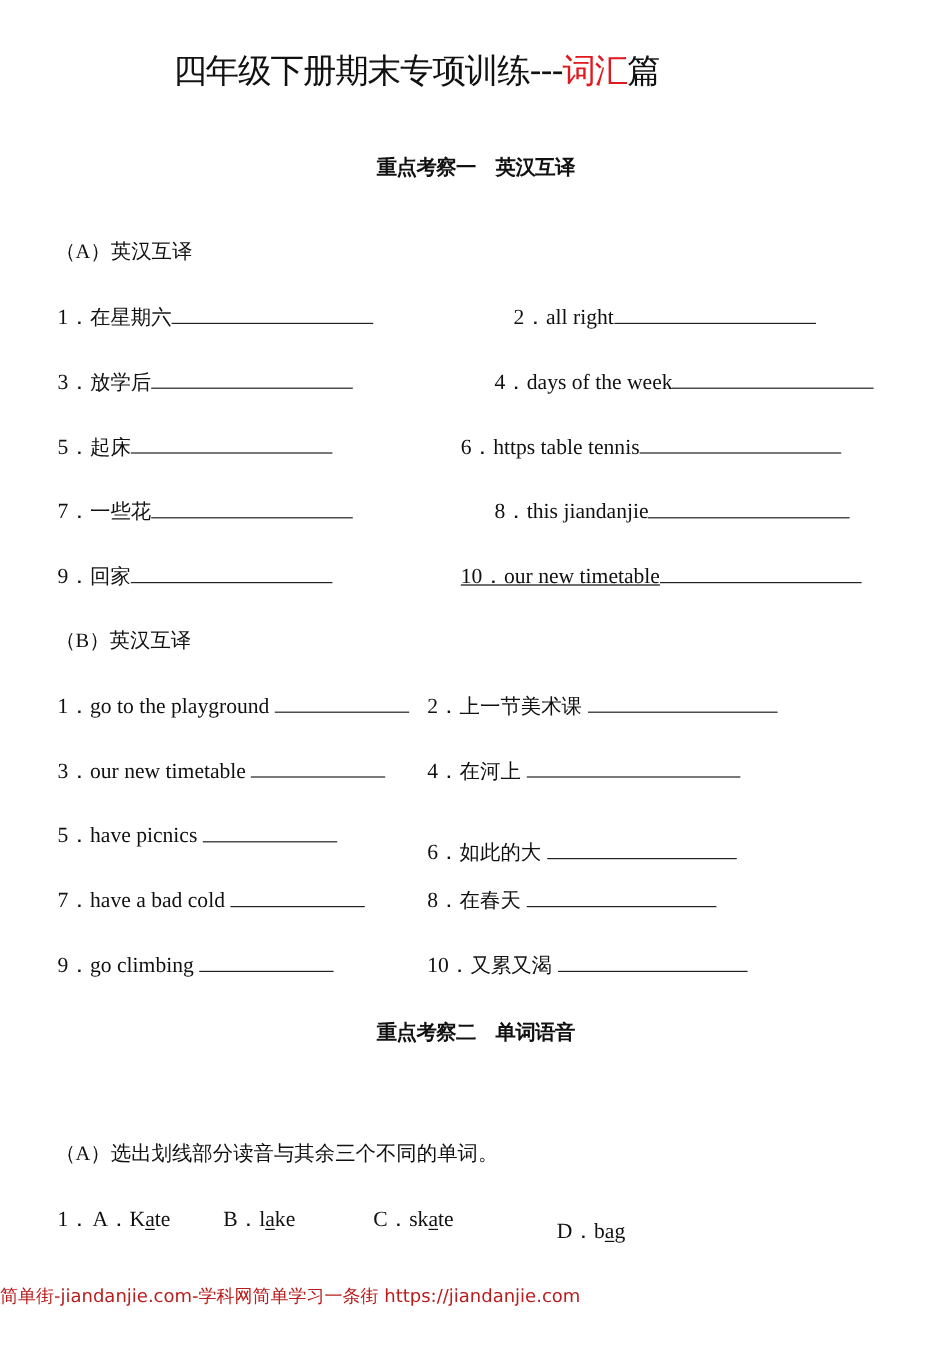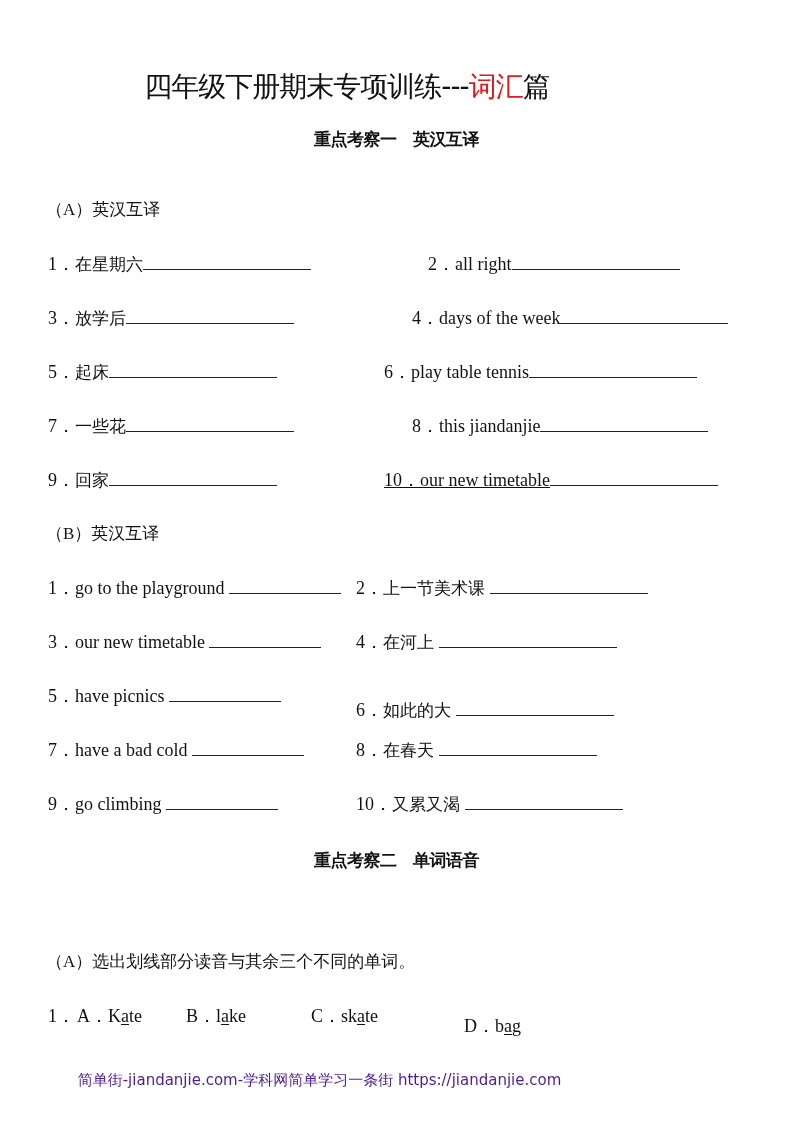--- a/index.html
+++ b/index.html
@@ -1,26 +1,26 @@
 <!DOCTYPE html>
 <html><head>
 <meta charset="utf-8">
 <style>
   html, body { margin: 0; padding: 0; background: #ffffff; }
   body { width: 793px; height: 1122px; position: relative; overflow: hidden; color: #111; }
   .abs { position: absolute; white-space: nowrap; }
-  .title { top: 68px; left: 0; width: 694px; text-align: center; font-family: "DejaVu Sans", sans-serif; font-size: 28px; letter-spacing: -1px; color: #111; }
+  .title { top: 40px; left: 0; width: 694px; text-align: center; font-family: "DejaVu Sans", sans-serif; font-size: 28px; letter-spacing: -1px; color: #111; }
   .title .red { color: #e0191f; }
   .sec { left: 0; width: 793px; text-align: center; font-family: "DejaVu Sans", sans-serif; font-size: 17px; font-weight: bold; letter-spacing: -0.5px; }
   .sub { font-family: "DejaVu Sans", sans-serif; font-size: 17px; }
   .sub .paren { font-family: "Liberation Serif", serif; }
   .item { font-family: "Liberation Serif", serif; font-size: 18px; }
   .item .cn { font-family: "DejaVu Sans", sans-serif; font-size: 17px; }
   .blank { display: inline-block; border-bottom: 1.2px solid #222; height: 16px; vertical-align: baseline; }
-  .footer { top: 1071px; left: 0; width: 639px; text-align: center; font-family: "DejaVu Sans", sans-serif; font-size: 15px; color: #4c1d95; }
+  .footer { top: 1071px; left: 0; width: 639px; font-family: "DejaVu Sans", sans-serif; font-size: 15px; color: #b91c1c; }
   .opt { font-family: "Liberation Serif", serif; font-size: 18px; }
   u { text-decoration: underline; text-underline-offset: 2px; }
 </style>
 </head>
 <body>
 
 <div class="abs title">
   <span>四年级下册期末专项训练---</span><span class="red">词汇</span><span>篇</span>
 </div>
 
@@ -39,21 +39,21 @@
 <div class="abs item" style="top:306px; left:48px;">
   <span>3．</span><span class="cn">放学后</span><span class="blank" style="width:168px"></span>
 </div>
 <div class="abs item" style="top:306px; left:412px;">
   <span>4．</span><span>days of the week</span><span class="blank" style="width:168px"></span>
 </div>
 <div class="abs item" style="top:360px; left:48px;">
   <span>5．</span><span class="cn">起床</span><span class="blank" style="width:168px"></span>
 </div>
 <div class="abs item" style="top:360px; left:384px;">
-  <span>6．</span><span>play table tennis</span><span class="blank" style="width:168px"></span>
+  <span>6．</span><span>https table tennis</span><span class="blank" style="width:168px"></span>
 </div>
 <div class="abs item" style="top:414px; left:48px;">
   <span>7．</span><span class="cn">一些花</span><span class="blank" style="width:168px"></span>
 </div>
 <div class="abs item" style="top:414px; left:412px;">
   <span>8．</span><span>this jiandanjie</span><span class="blank" style="width:168px"></span>
 </div>
 <div class="abs item" style="top:468px; left:48px;">
   <span>9．</span><span class="cn">回家</span><span class="blank" style="width:168px"></span>
 </div>

